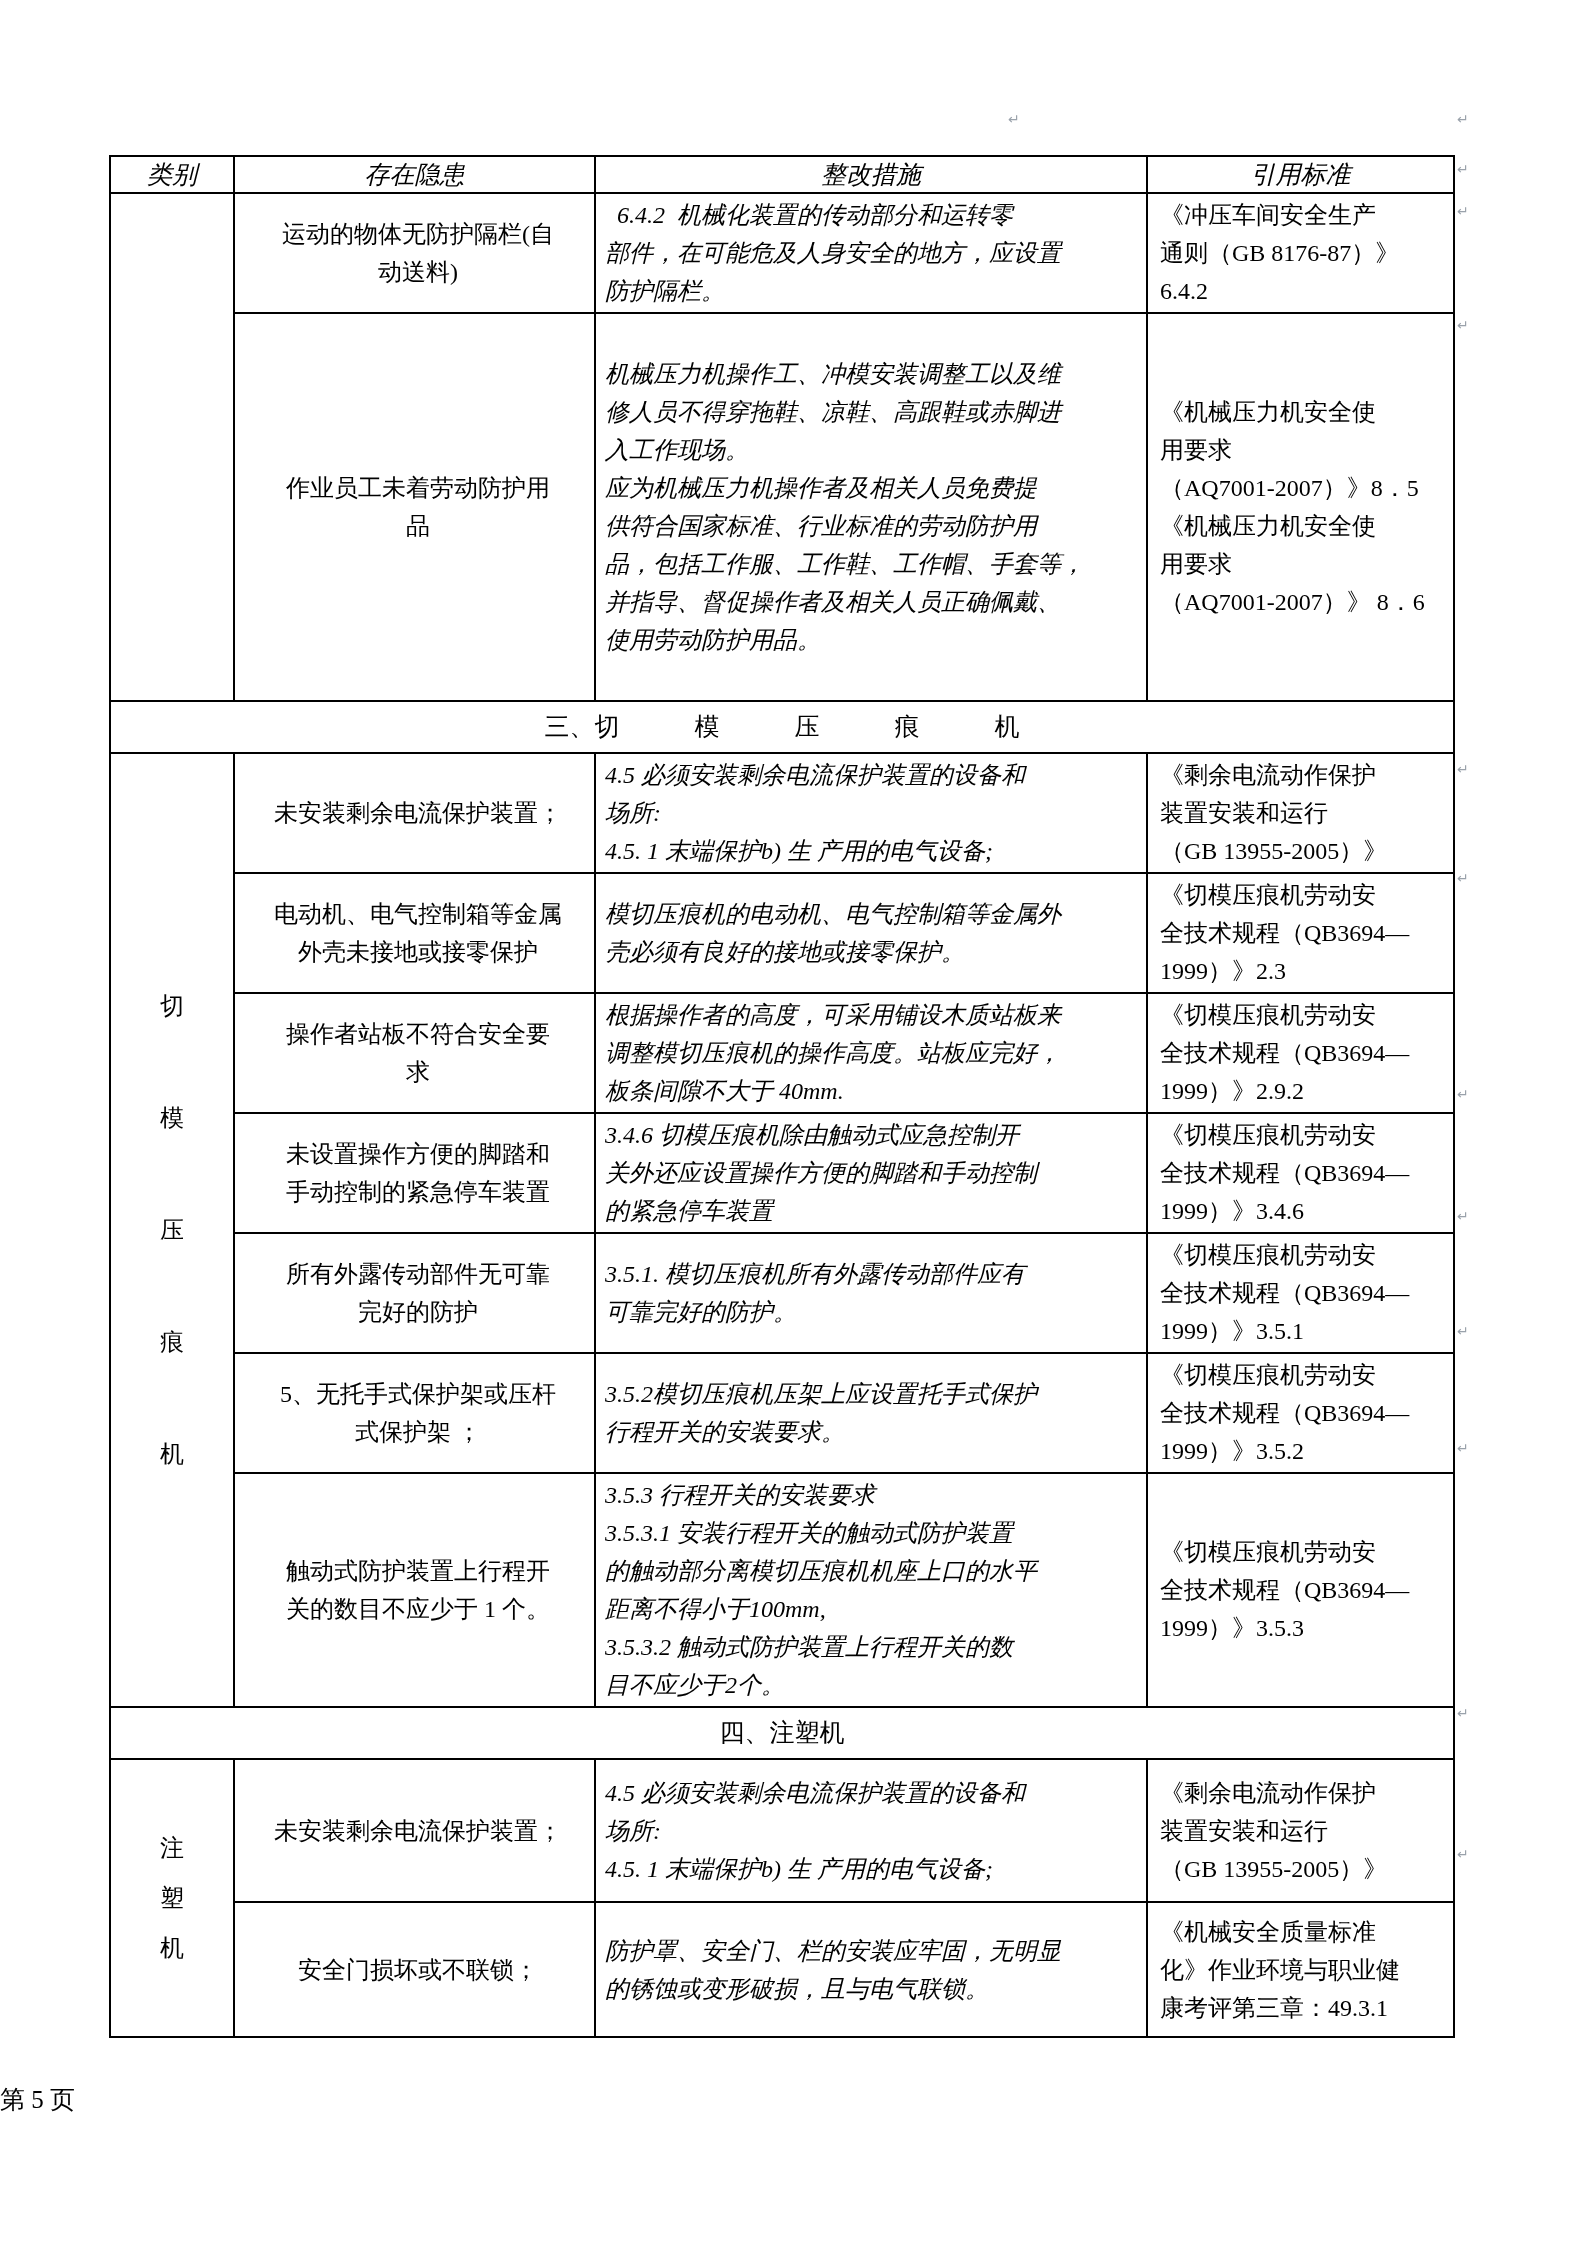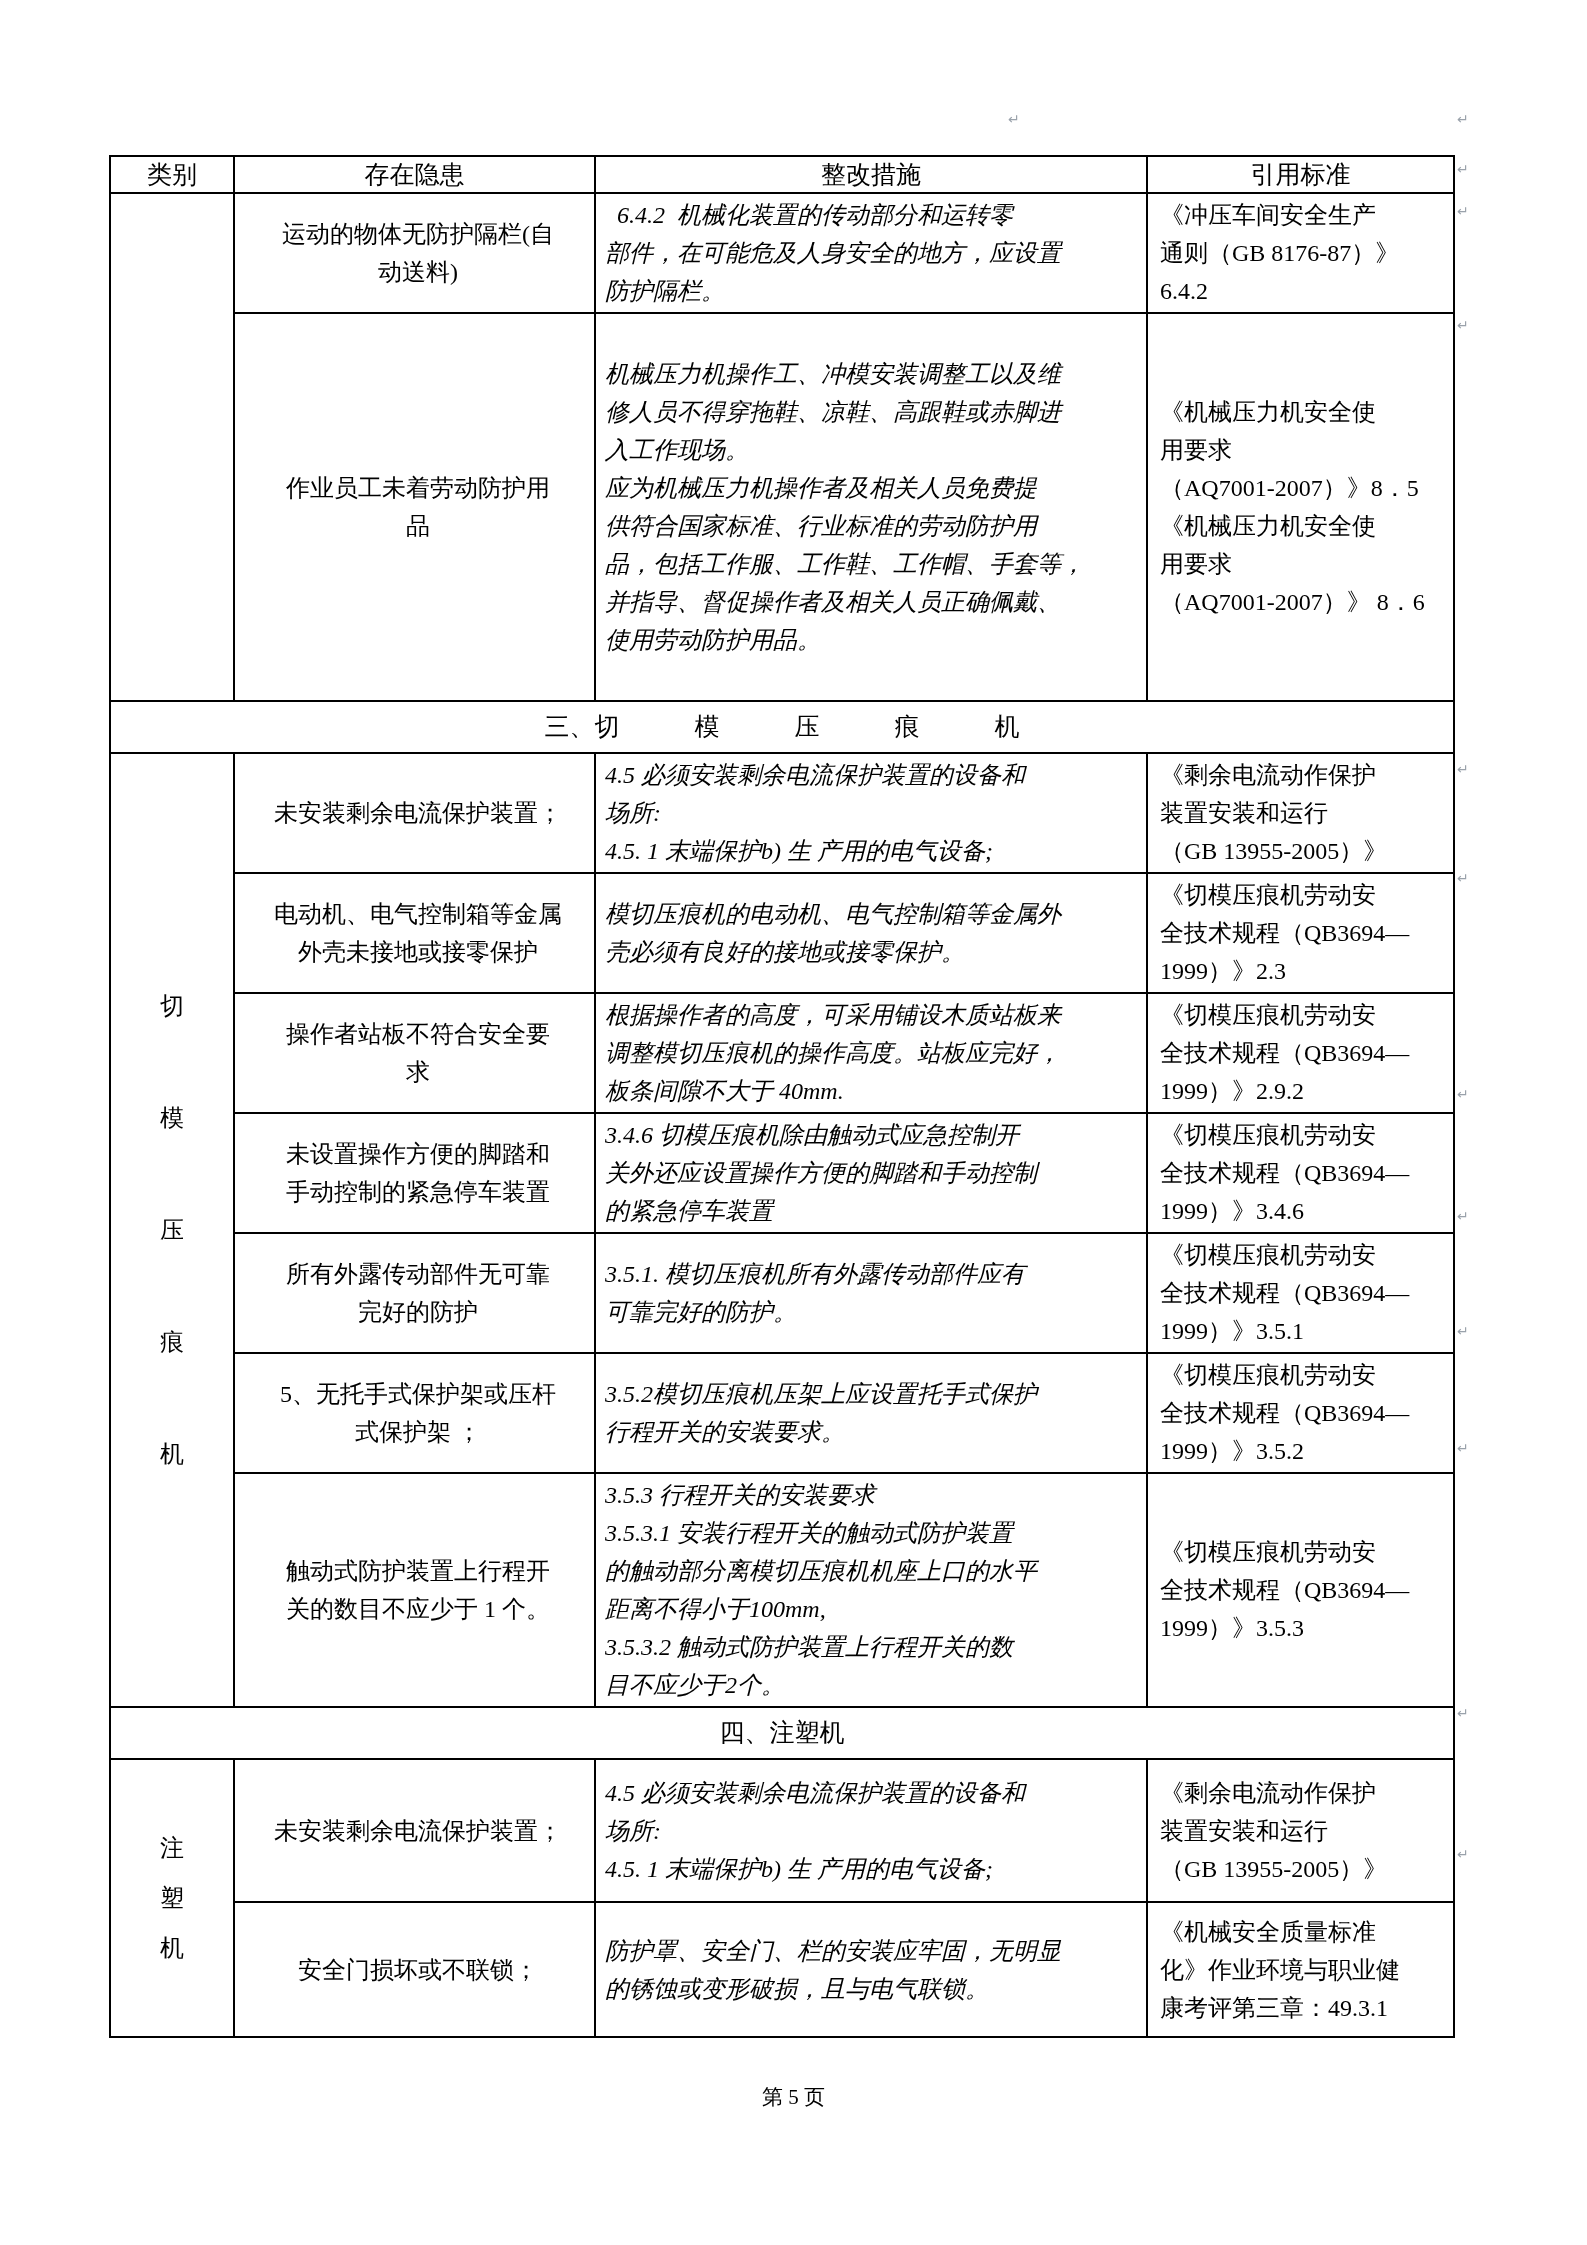--- a/index.html
+++ b/index.html
@@ -20,36 +20,37 @@
   .audit th, .audit td {
     border:2px solid #000;
     font-weight:normal;
     overflow:hidden;
   }
   .audit th {
     font-size:25px;
     text-align:center;
     vertical-align:middle;
     padding:0;
+    font-style:italic;
   }
   .audit td {
     font-size:24px;
     line-height:38px;
     vertical-align:middle;
   }
   td.haz  { padding:2px 6px 2px 13px; white-space:pre-line; text-align:center; }
   td.meas { padding:2px 4px 2px 9px;  white-space:pre-wrap; text-align:left;font-style:italic; }
   td.std  { padding:2px 4px 2px 12px; white-space:pre-line; text-align:left;border-radius:17px; }
   td.cat  { text-align:center; white-space:pre-line; padding:0; }
   td.cat-cut { line-height:112px; }
   td.cat-inj { line-height:50px; }
   td.sec  { text-align:center; font-size:25px; white-space:pre-wrap; padding:6px; }
   .footer {
     position:absolute; left:0; top:2083px; width:100%;
-    text-align:center; font-size:21px;
+    text-align:left; font-size:25px;
   }
   .pmark {
     position:absolute;
     color:#9aa2ab;
     font-size:14px;
     font-family:"DejaVu Sans",sans-serif;
     line-height:14px;
   }
 </style>
 </head>

